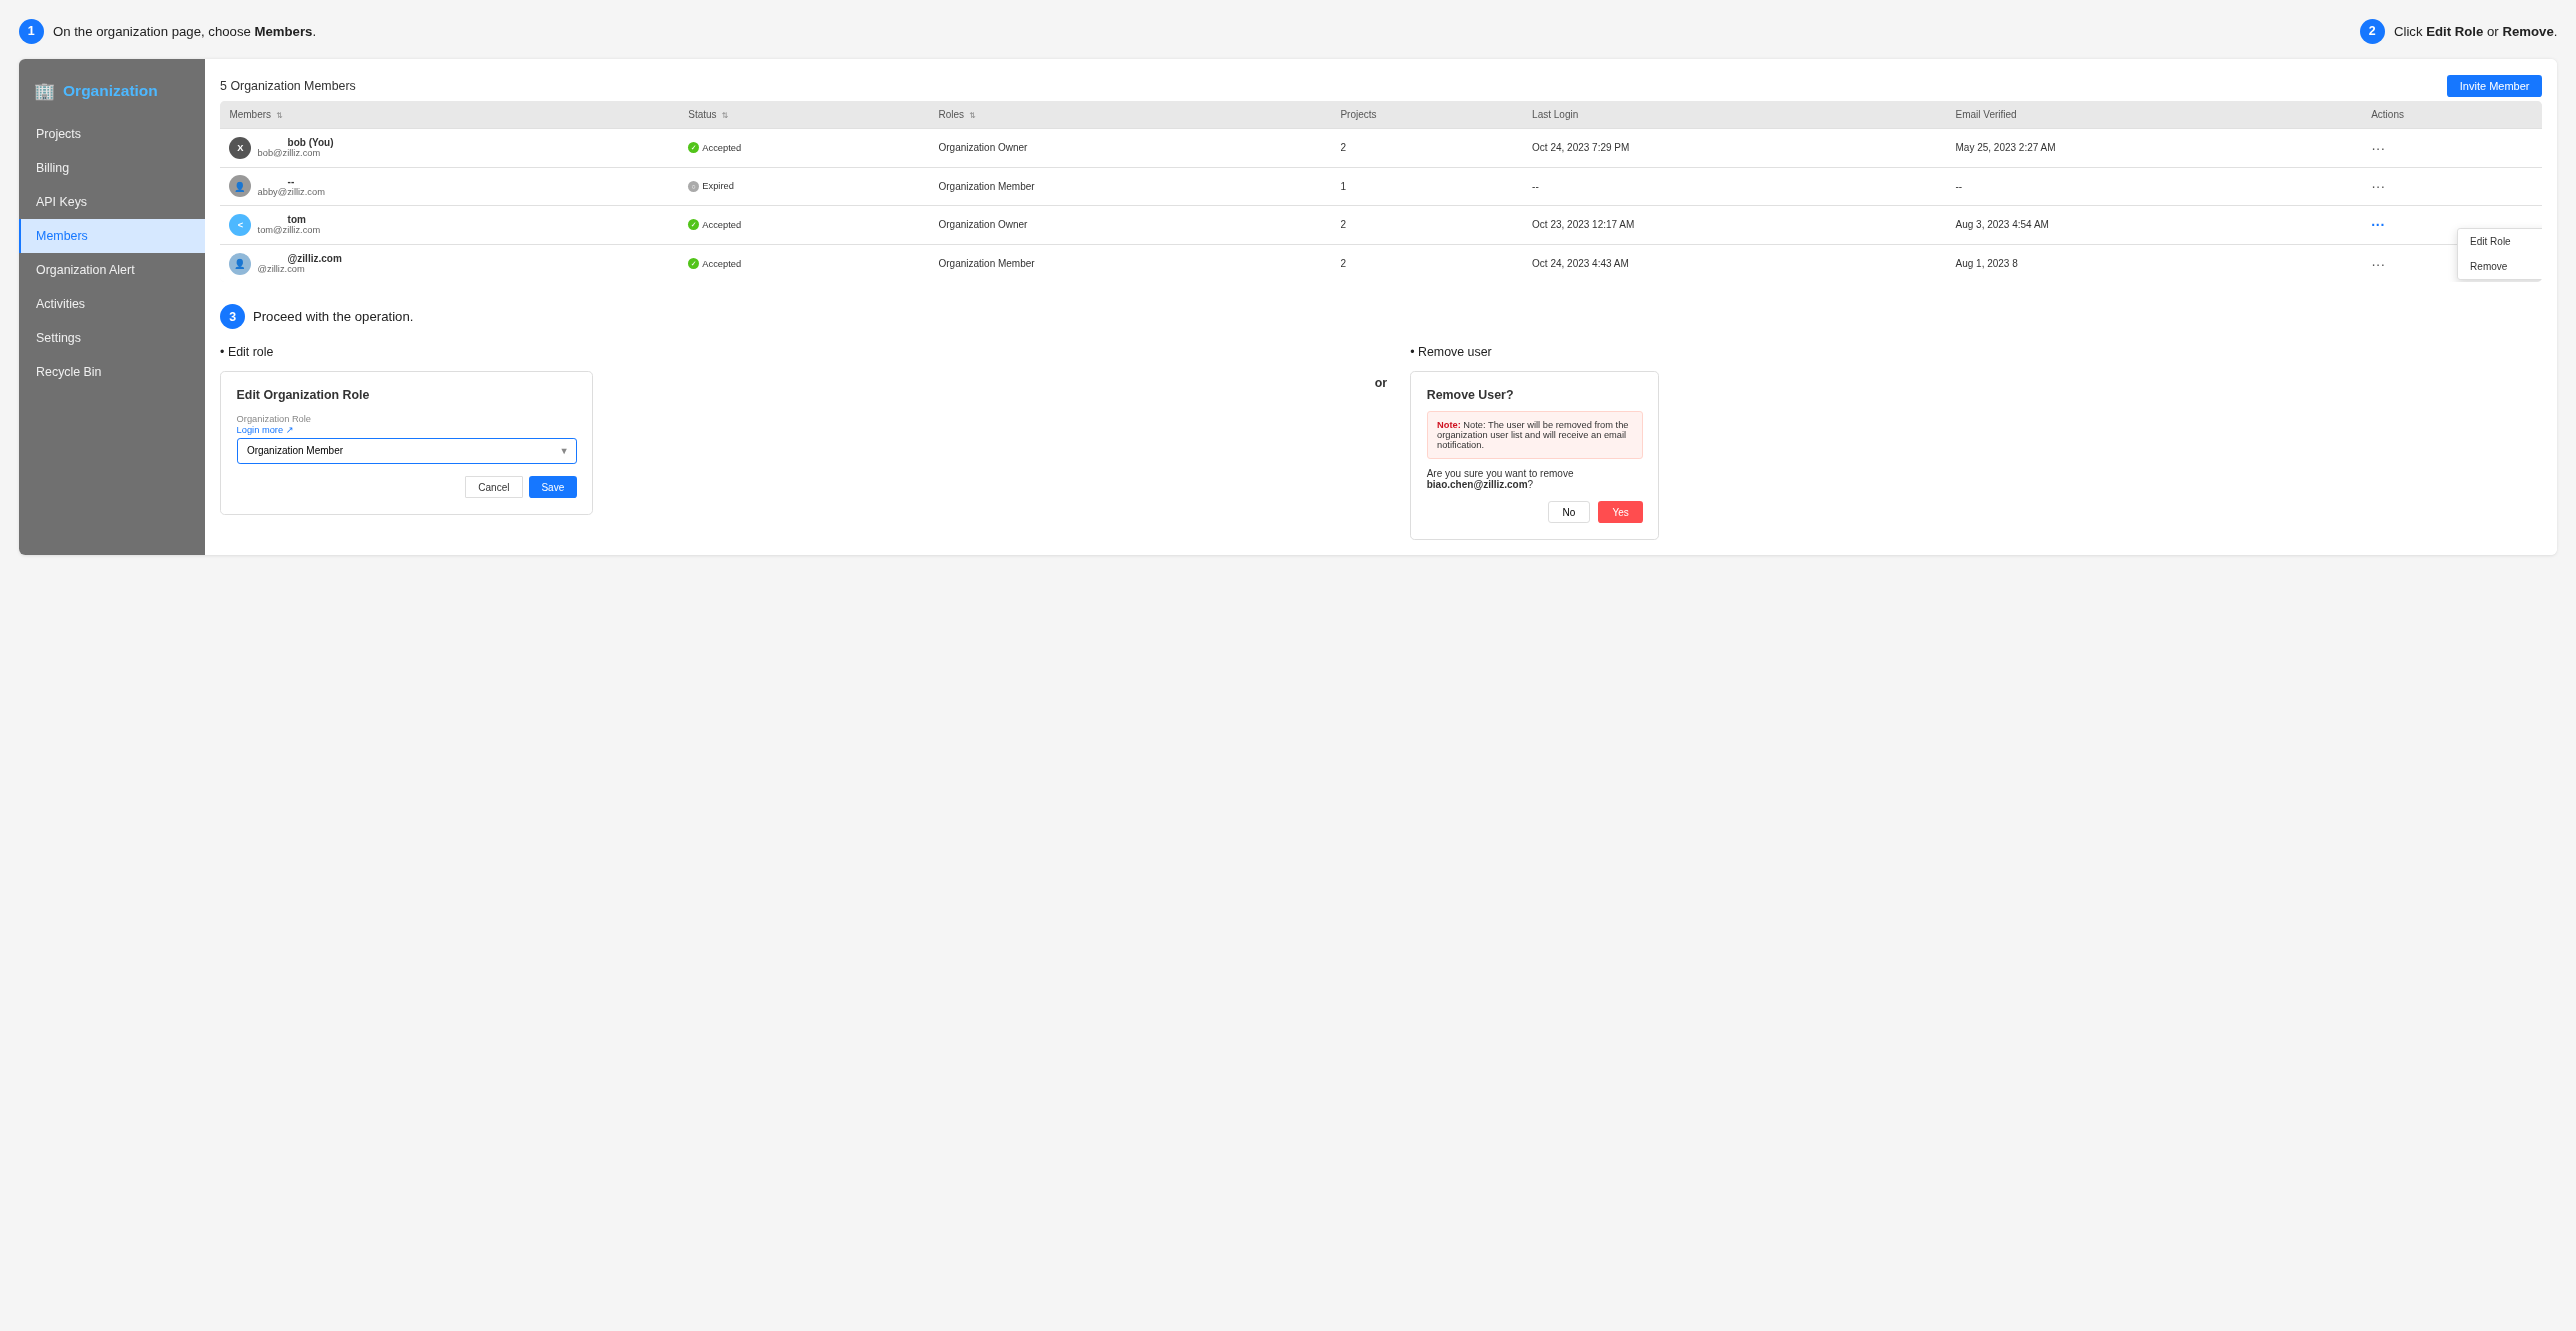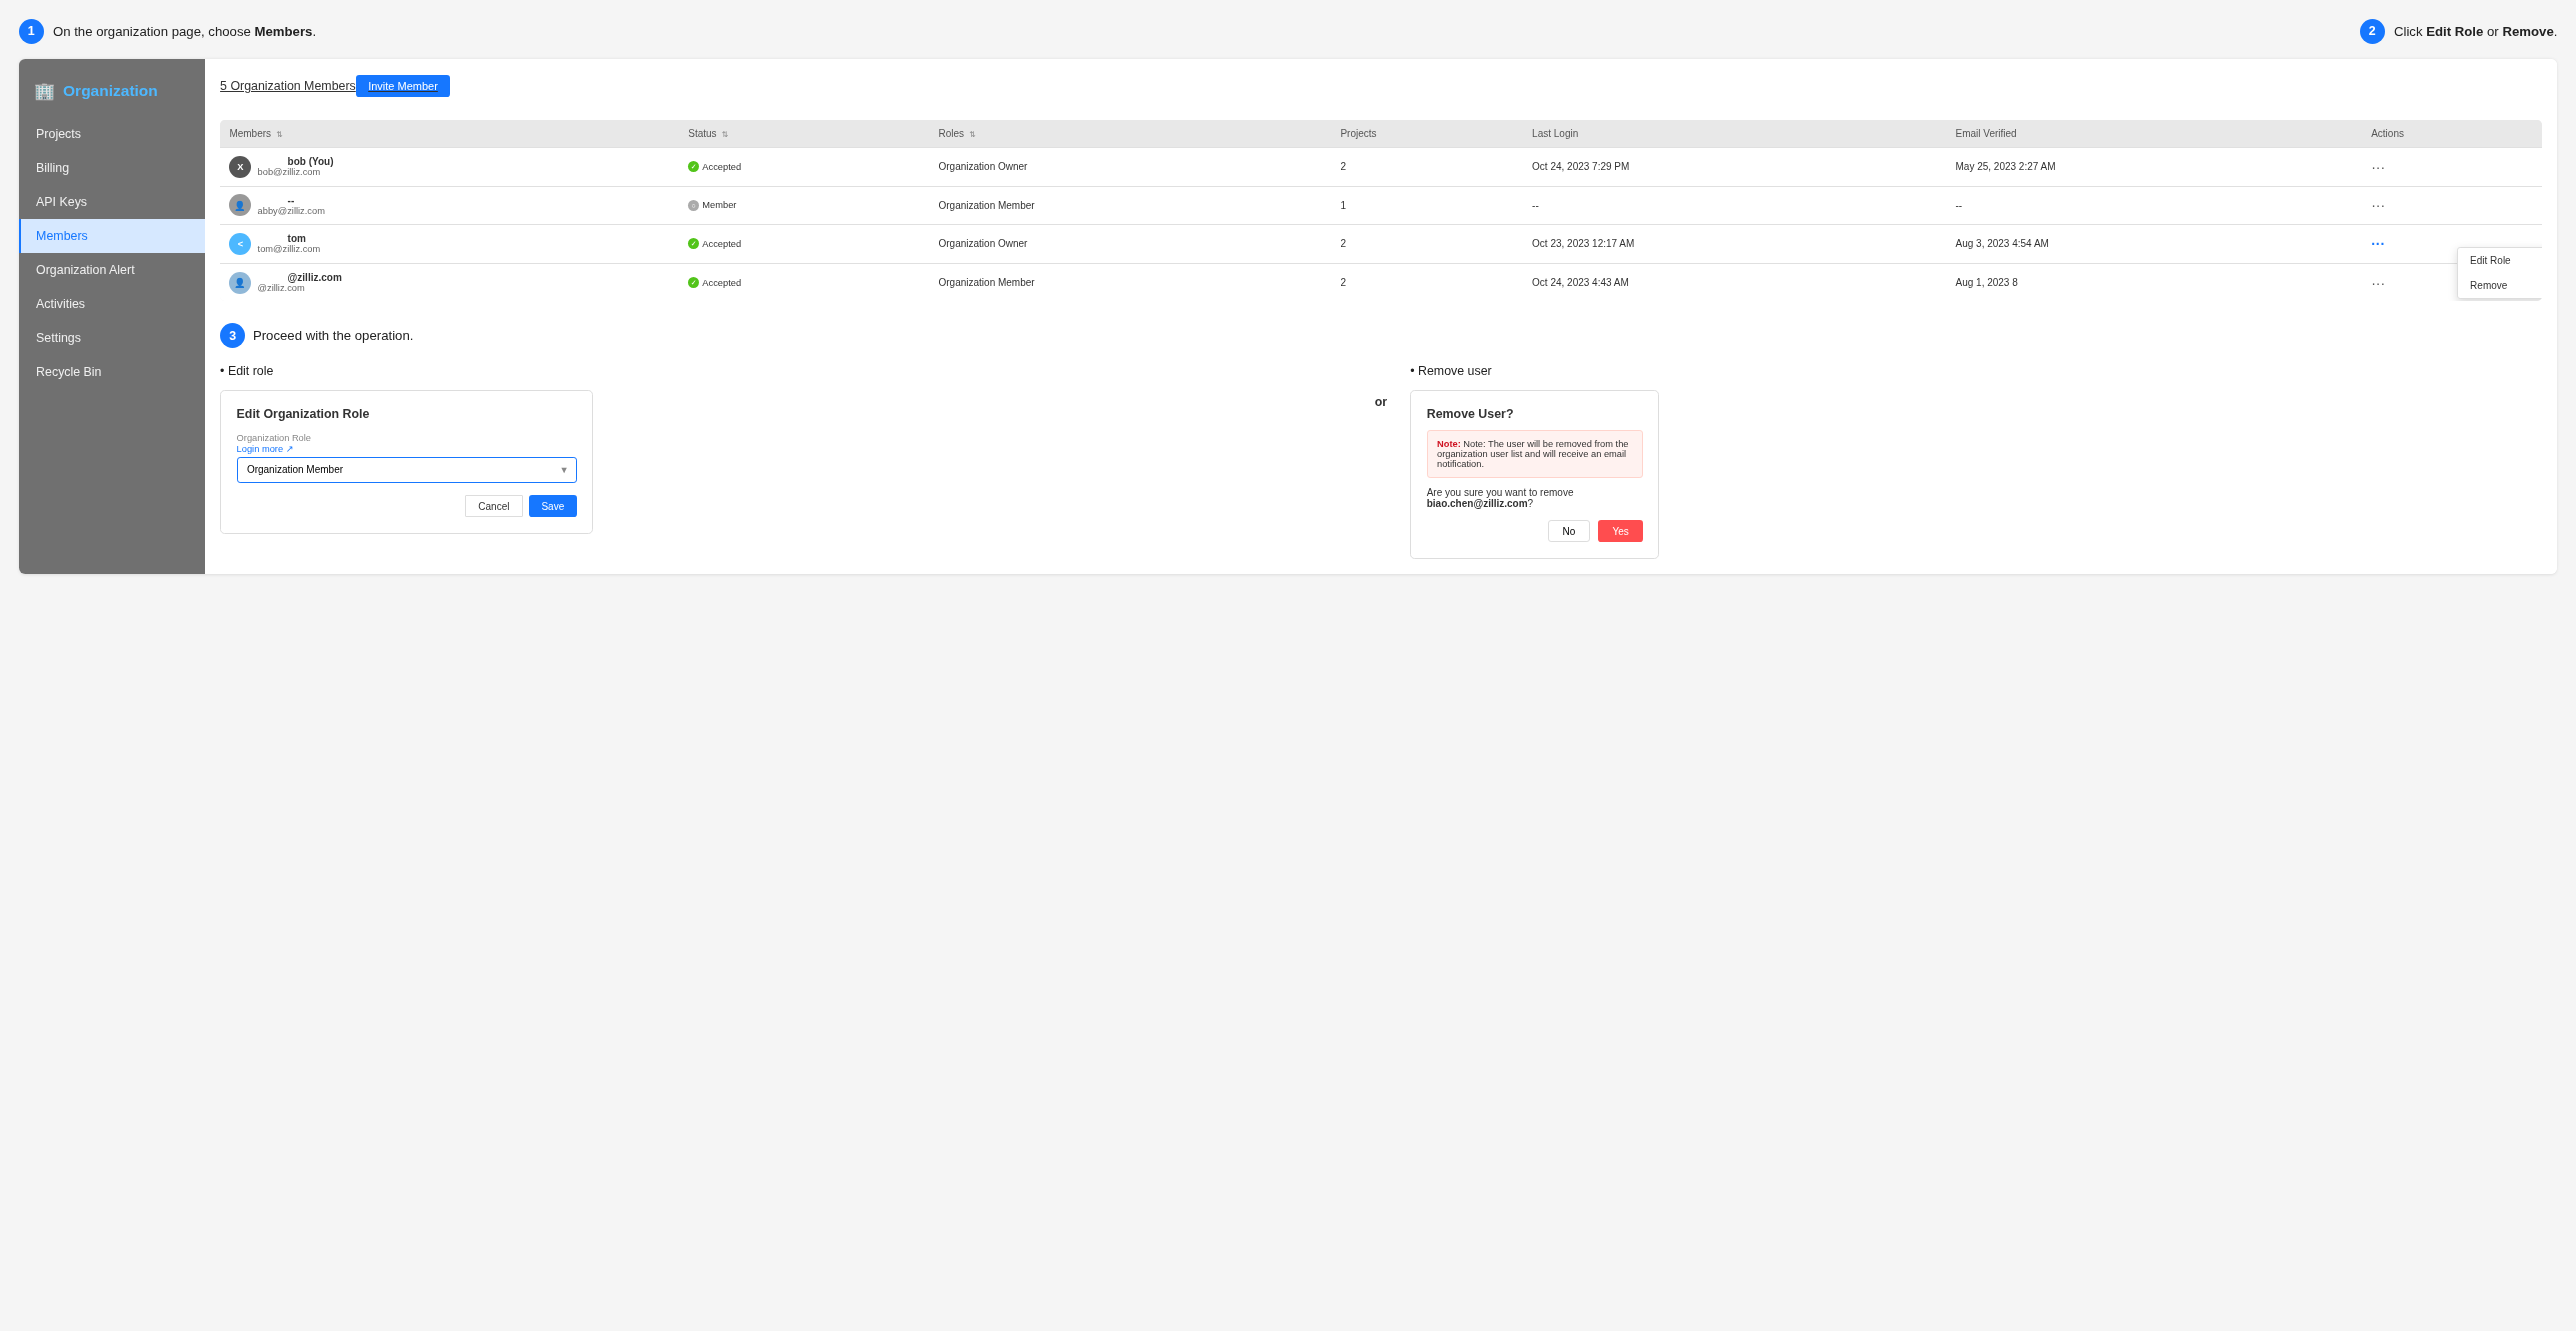--- a/index.html
+++ b/index.html
@@ -91,23 +91,23 @@
     
     .content {
       flex: 1;
       padding: 15.5px;
       background: white;
     }
 
     
     .table-header {
       display: flex;
-      align-items: center;
-      margin-bottom: 23px;
-      text-decoration: underline;
+      justify-content: space-between;
+      align-items: center;
+      margin-bottom: 4px;
     }
     .table-title {
       font-size: 12.4px;
       font-weight: 500;
       color: #333;
     }
     .invite-btn {
       background: #1677ff;
       color: white;
       border: none;
@@ -490,21 +490,21 @@
               <div class="avatar gray">👤</div>
               <div>
                 <div class="member-name">--</div>
                 <div class="member-email">abby@zilliz.com</div>
               </div>
             </div>
           </td>
           <td>
             <div class="status-badge">
               <div class="status-dot gray">○</div>
-              <span>Member</span>
+              <span>Expired</span>
             </div>
           </td>
           <td>Organization Member</td>
           <td>1</td>
           <td>--</td>
           <td>--</td>
           <td class="td-relative">
             <span class="actions-dots">···</span>
           </td>
         </tr>

